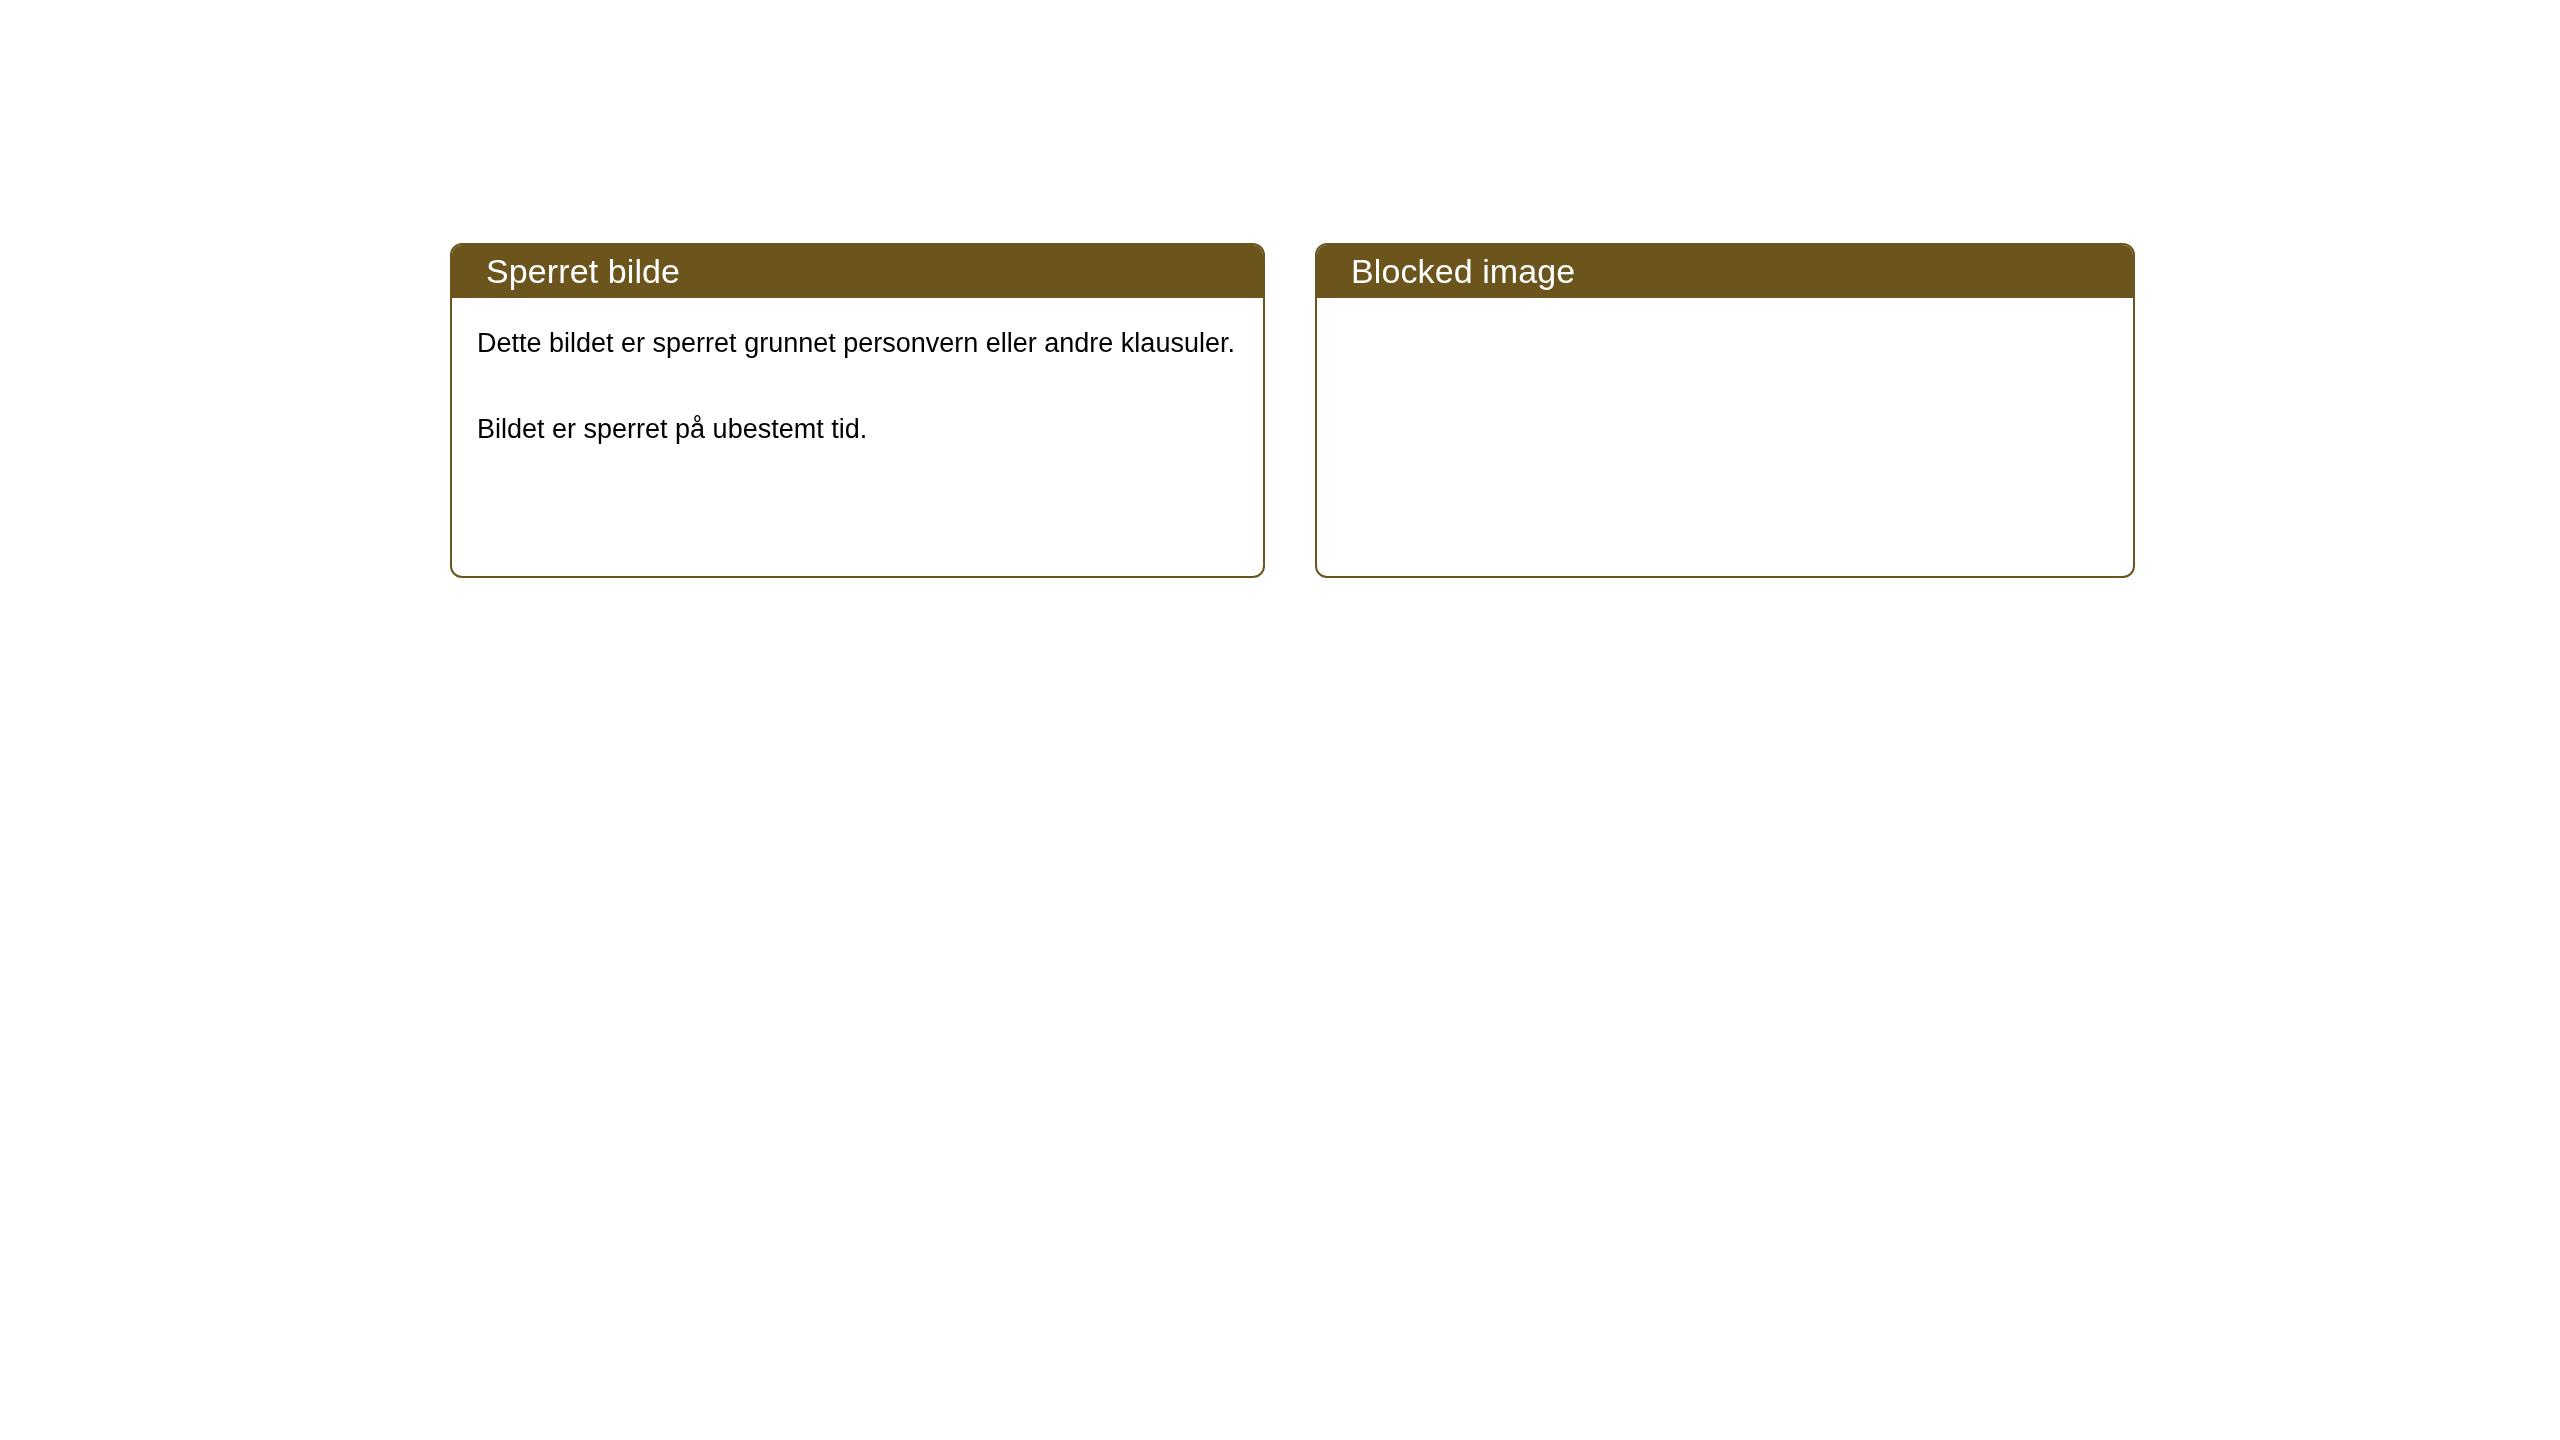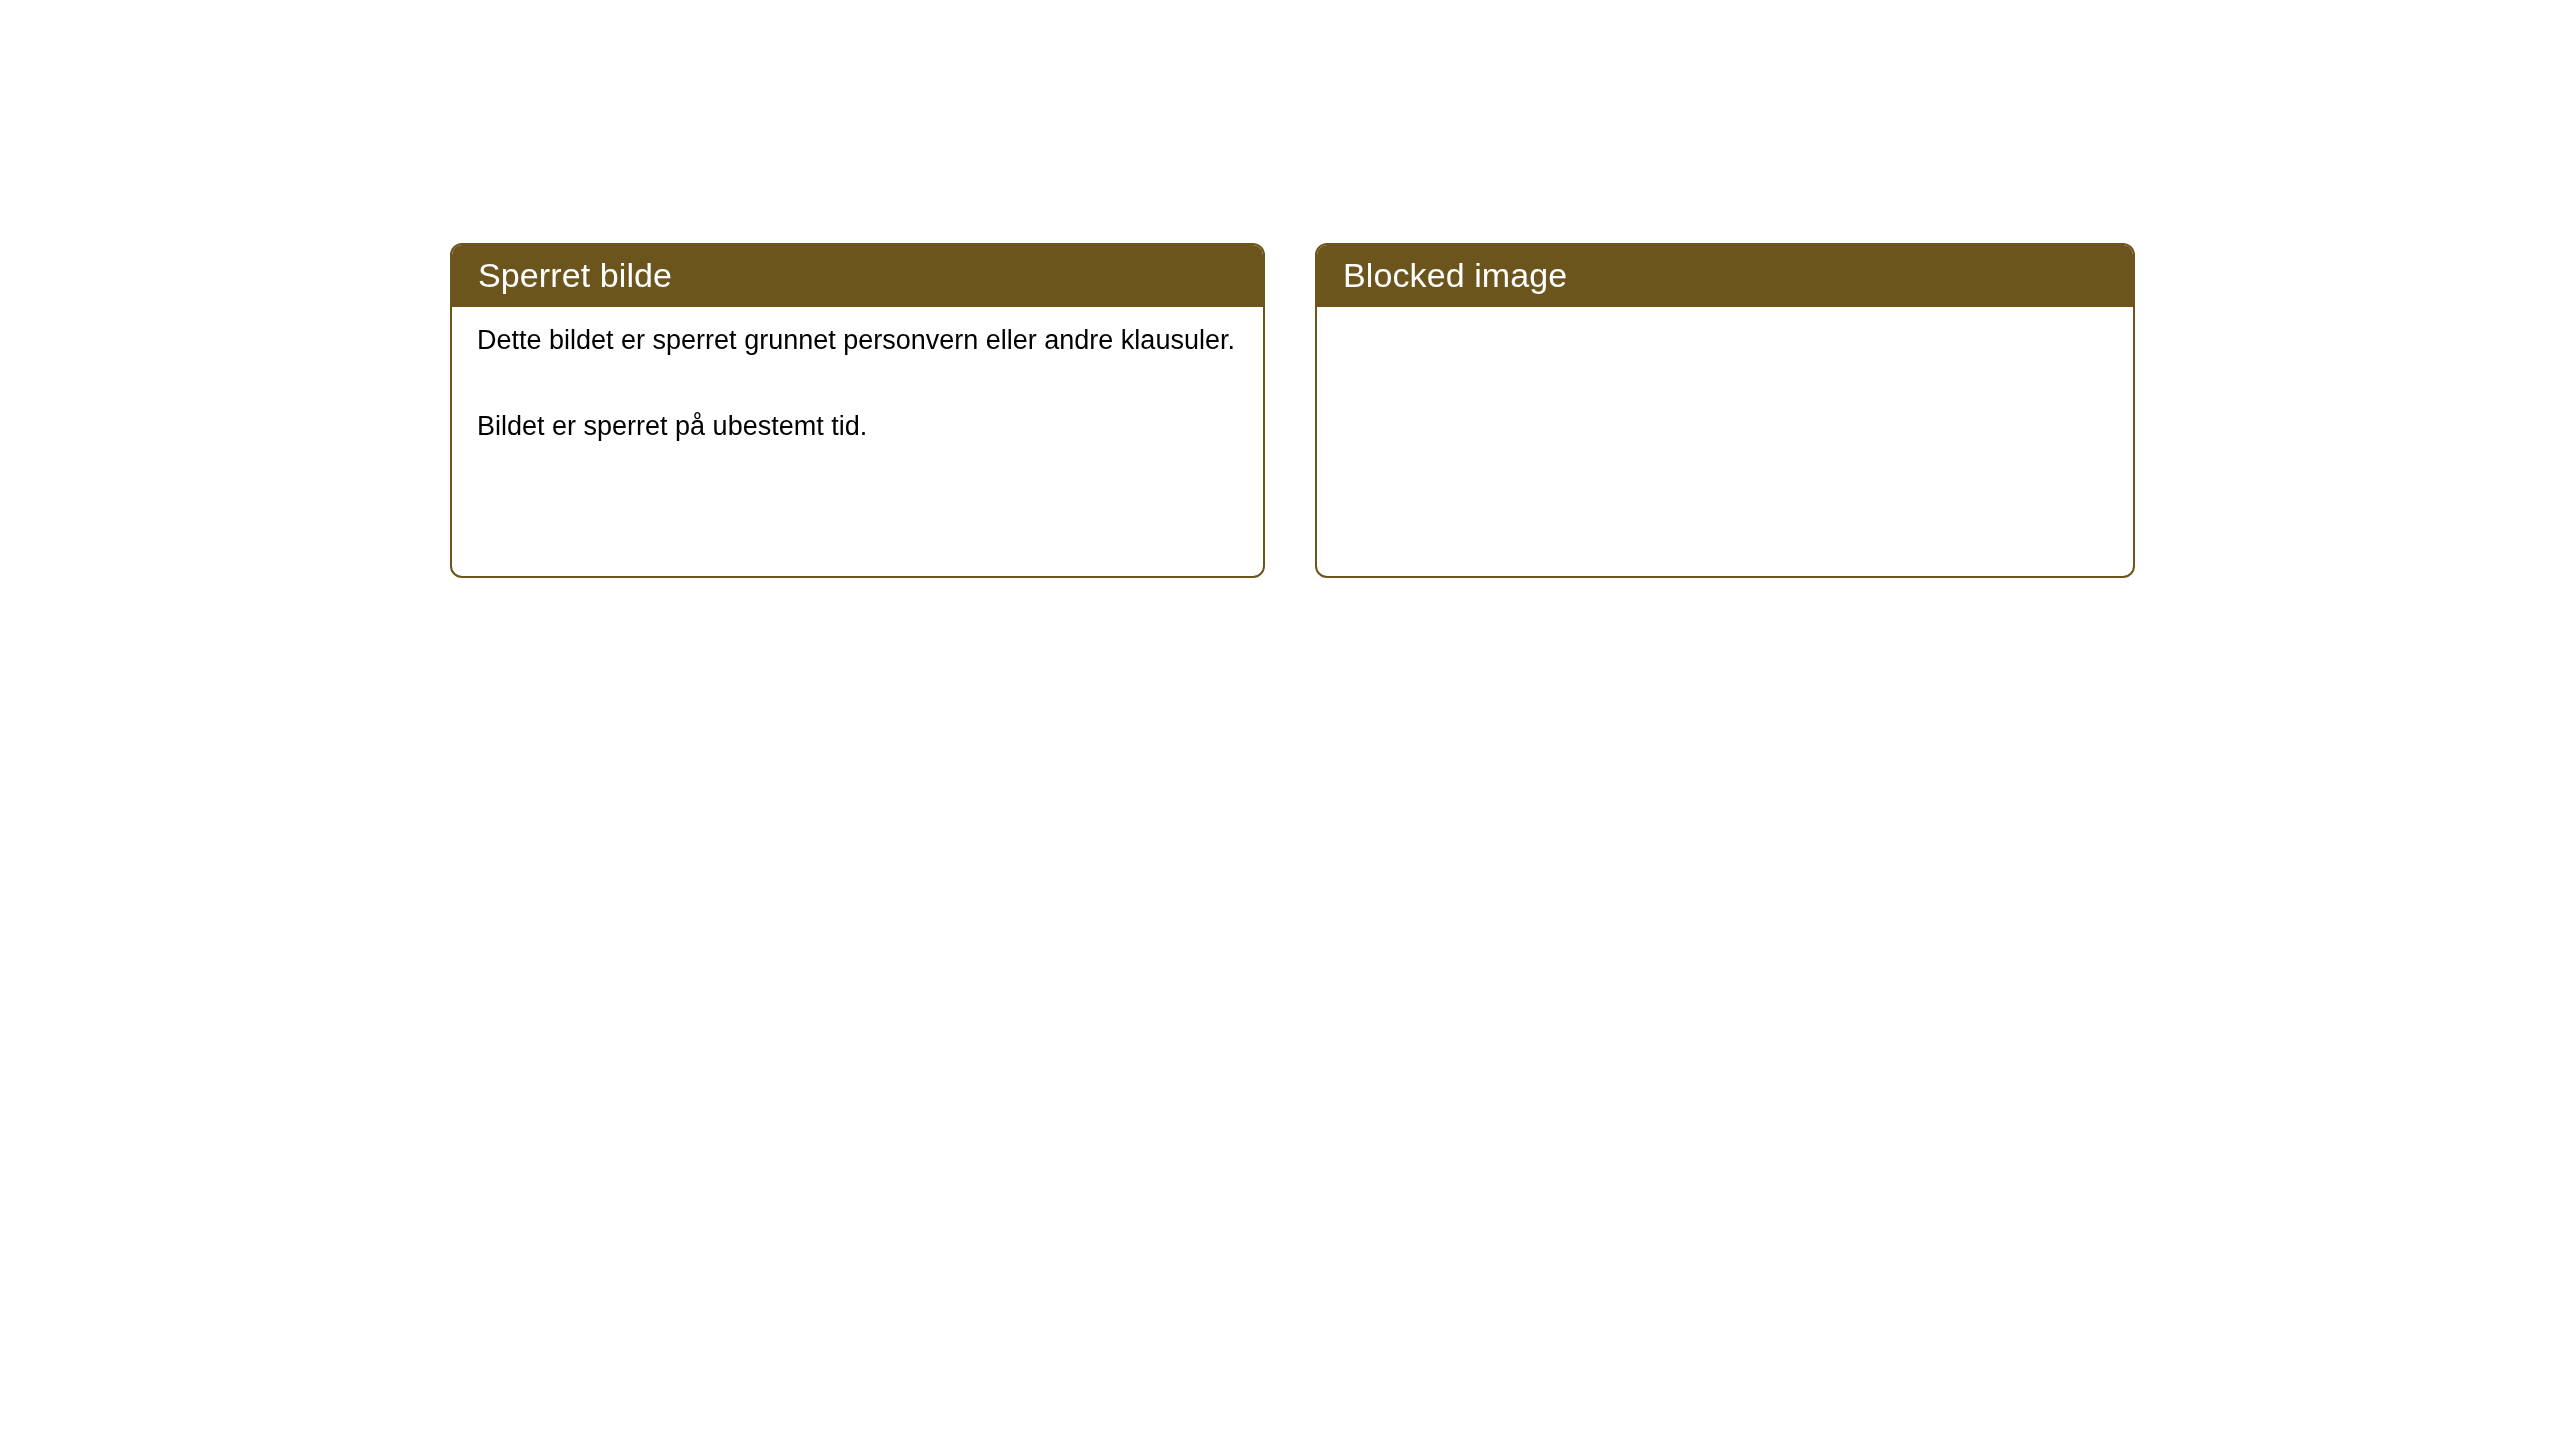--- a/index.html
+++ b/index.html
@@ -38,40 +38,40 @@
     width: 815px;
   }
 
   #card-en {
     left: 1315px;
     width: 820px;
   }
 
   .card-header {
     box-sizing: border-box;
-    height: 64px;
+    height: 55px;
     background: #6b551c;
     border-radius: 10px 10px 0 0;
     margin: -2px -2px 0 -2px;
-    padding: 0 0 0 28px;
+    padding: 0 0 0 36px;
     display: flex;
     align-items: center;
   }
 
   .card-title {
     color: #ffffff;
     font-size: 34px;
     font-weight: 400;
     line-height: 1;
     letter-spacing: 0.1px;
     white-space: nowrap;
   }
 
   .card-body {
-    padding: 12px 18px 0 25px;
+    padding: 24px 18px 0 25px;
   }
 
   .card-paragraph {
     color: #000000;
     font-size: 27px;
     font-weight: 400;
     line-height: 43px;
     margin: 0;
   }
 

